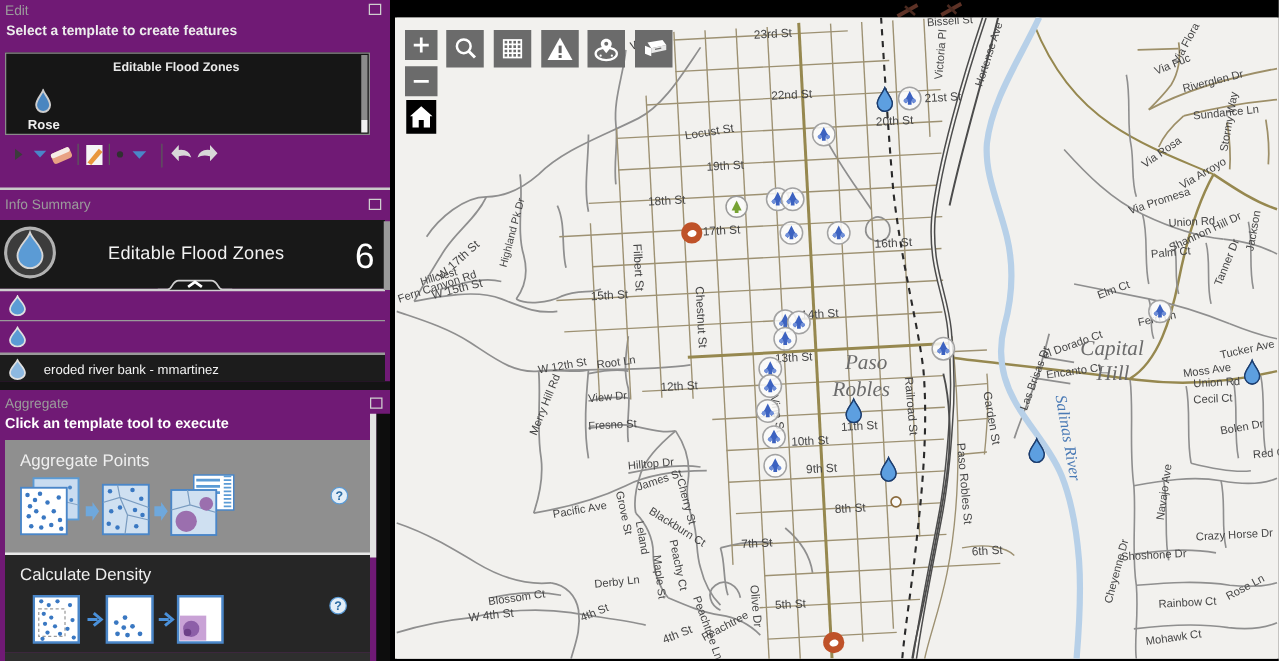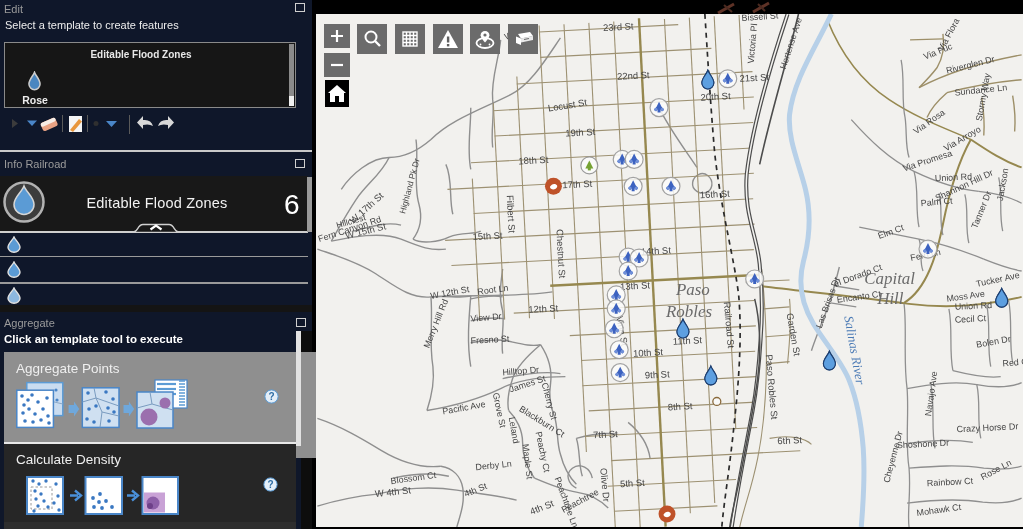--- a/index.html
+++ b/index.html
@@ -1,41 +1,41 @@
 <!DOCTYPE html>
 <html><head>
 <meta charset="utf-8">
 <style>
   html,body{margin:0;padding:0;}
   body{width:1023px;height:529px;background:#000;font-family:"Liberation Sans",sans-serif;overflow:hidden;position:relative;}
-  .sidebar{position:absolute;left:0;top:0;width:312px;height:529px;background:#0f172a;}
+  .sidebar{position:absolute;left:0;top:0;width:312px;height:529px;background:#701a75;}
   .ptitle{position:absolute;color:#9b9b9b;font-size:11px;}
   .maxbox{position:absolute;width:8px;height:7px;border:1.5px solid #cfcfcf;background:transparent;}
   
-  .seltext{position:absolute;left:5px;top:19px;color:#ededed;font-size:11px;}
+  .seltext{position:absolute;left:5px;top:19px;color:#ededed;font-size:11px;font-weight:bold;}
   .tplbox{position:absolute;left:4px;top:42px;width:290px;height:64px;border:1px solid #8a8a8a;background:#161616;}
   .tpltitle{position:absolute;left:0;top:6px;width:272px;text-align:center;color:#e8e8e8;font-weight:bold;font-size:10px;}
   .floodlbl{position:absolute;left:0px;top:51px;width:60px;text-align:center;color:#ededed;font-weight:bold;font-size:10.5px;}
   .tplscroll{position:absolute;right:1px;top:1px;width:5px;height:52px;background:#8b8b8b;}
   .tplscroll2{position:absolute;right:1px;top:53px;width:5px;height:10px;background:#f0f0f0;}
   .sep1{position:absolute;left:0;top:150px;width:312px;height:2px;background:#c9c9c9;}
   
   .ihead{position:absolute;left:0;top:176px;width:308px;height:55px;background:#181818;}
   .idiv{position:absolute;left:0;top:231px;width:308px;height:1.5px;background:#cfcfcf;}
   .ititle{position:absolute;left:52px;top:195px;width:210px;text-align:center;color:#f2f2f2;font-size:14.5px;letter-spacing:.2px;}
   .isix{position:absolute;left:284px;top:189px;width:30px;color:#fff;font-size:28px;}
   .iscroll{position:absolute;left:307px;top:177px;width:5px;height:55px;background:#9a9a9a;}
   .irow{position:absolute;left:0;width:308px;background:#1c1c1c;}
   .irowsep{position:absolute;left:0;width:308px;height:1.5px;background:#9a9a9a;}
   .ibot{position:absolute;left:0;top:305px;width:312px;height:7px;background:#141414;}
   .irowtext{position:absolute;left:35px;top:6px;color:#f2f2f2;font-size:10.5px;}
   
   
   .atext{position:absolute;left:4px;top:333px;color:#fff;font-weight:bold;font-size:11.5px;}
-  .acard1{position:absolute;left:4px;top:352px;width:292px;height:106px;background:#8f8f8f;padding-left:36px;}
+  .acard1{position:absolute;left:4px;top:352px;width:292px;height:106px;background:#8f8f8f;}
   .acard1 .at{position:absolute;left:12px;top:9px;color:#efefef;font-size:13.5px;}
   .acard2{position:absolute;left:4px;top:444px;width:292px;height:78px;background:#262626;}
   .acard2 .at{position:absolute;left:12px;top:8px;color:#efefef;font-size:13.5px;}
   .ascroll{position:absolute;left:296px;top:331px;width:5px;height:115px;background:#e2e2e2;}
   .ablack{position:absolute;left:301px;top:331px;width:11px;height:198px;background:#0d0d0d;}
   .asep{position:absolute;left:4px;top:442px;width:292px;height:2px;background:#e8e8e8;}
   
   .mapwrap{position:absolute;left:316px;top:14px;width:707px;height:513px;background:#f2f1ee;}
   .mbtn{position:absolute;background:#6b6b6b;}
 </style>
@@ -66,33 +66,36 @@
     <rect x="69" y="6" width="13" height="16" fill="#f5f5f5"></rect>
     <path d="M70 20 L79 9 L82 11.5 L73 22 Z" fill="#e8963c"></path>
     <rect x="87" y="5" width="1" height="17" fill="#5a5a5a"></rect>
     <circle cx="96" cy="13.5" r="2.5" fill="#303030"></circle>
     <path d="M106 11 L117 11 L111.5 17 Z" fill="#4a86c8"></path>
     <rect x="129" y="5" width="1" height="19" fill="#5a5a5a"></rect>
     <path d="M137 16 q2 -7 10 -6 l0 -4 l6 6.5 l-6 6.5 l0 -4 q-6 -1.5 -10 1 z" fill="#d8d8d8" transform="scale(-1,1) translate(-290,0)"></path>
     <path d="M158 16 q2 -7 10 -6 l0 -4 l6 6.5 l-6 6.5 l0 -4 q-6 -1.5 -10 1 z" fill="#d8d8d8"></path>
   </svg>
   <div class="sep1"></div>
-  <div class="ptitle" style="left:4px;top:158px;">Info Railroad</div>
+  <div class="ptitle" style="left:4px;top:158px;">Info Summary</div>
   <div class="maxbox" style="left:295px;top:159px;"></div>
   <div class="ihead"></div>
   <div class="idiv"></div>
   <svg style="position:absolute;left:2px;top:180px;" width="44" height="44" viewBox="0 0 44 44">
     <circle cx="22" cy="22" r="19.5" fill="#3c3c3c" stroke="#b2b2b2" stroke-width="2.5"></circle>
     <path d="M22 6 C24 12 32 17 32 24.5 A10 10 0 0 1 12 24.5 C12 17 20 12 22 6 Z" fill="#5b9bd5" stroke="#d6d6d6" stroke-width="1.5"></path>
   </svg>
   <div class="ititle">Editable Flood Zones</div>
   <div class="isix">6</div>
   <div class="iscroll"></div>
   <div class="irowsep" style="top:255.5px;"></div>
   <div class="irowsep" style="top:282px;"></div>
+  <div class="irow" style="top:283.5px;height:21.5px;">
+      <div class="irowtext" style="top:6px;">eroded river bank - mmartinez</div>
+    </div>
   <div class="ibot"></div>
   <svg style="position:absolute;left:126px;top:222px;z-index:6;" width="60" height="11" viewBox="0 0 60 11">
     <path d="M0 9.7 L8 9.7 C12 9.7 11.5 2.5 17 2.5 L43 2.5 C48.5 2.5 48 9.7 52 9.7 L60 9.7" fill="#181818" stroke="#cfcfcf" stroke-width="1.4"></path>
     <path d="M24.5 7.5 L30 3.5 L35.5 7.5" stroke="#fff" stroke-width="2.2" fill="none"></path>
   </svg>
   <svg style="position:absolute;left:7px;top:236px;" width="14" height="17" viewBox="0 0 14 17">
       <path d="M7 1 C8.3 4 13 7.5 13 11.3 A6 5 0 0 1 1 11.3 C1 7.5 5.7 4 7 1 Z" fill="#5b9bd5" stroke="#e0e0e0" stroke-width="1.4"></path>
     </svg>
   <svg style="position:absolute;left:7px;top:261px;" width="14" height="17" viewBox="0 0 14 17">
       <path d="M7 1 C8.3 4 13 7.5 13 11.3 A6 5 0 0 1 1 11.3 C1 7.5 5.7 4 7 1 Z" fill="#5b9bd5" stroke="#e0e0e0" stroke-width="1.4"></path>

